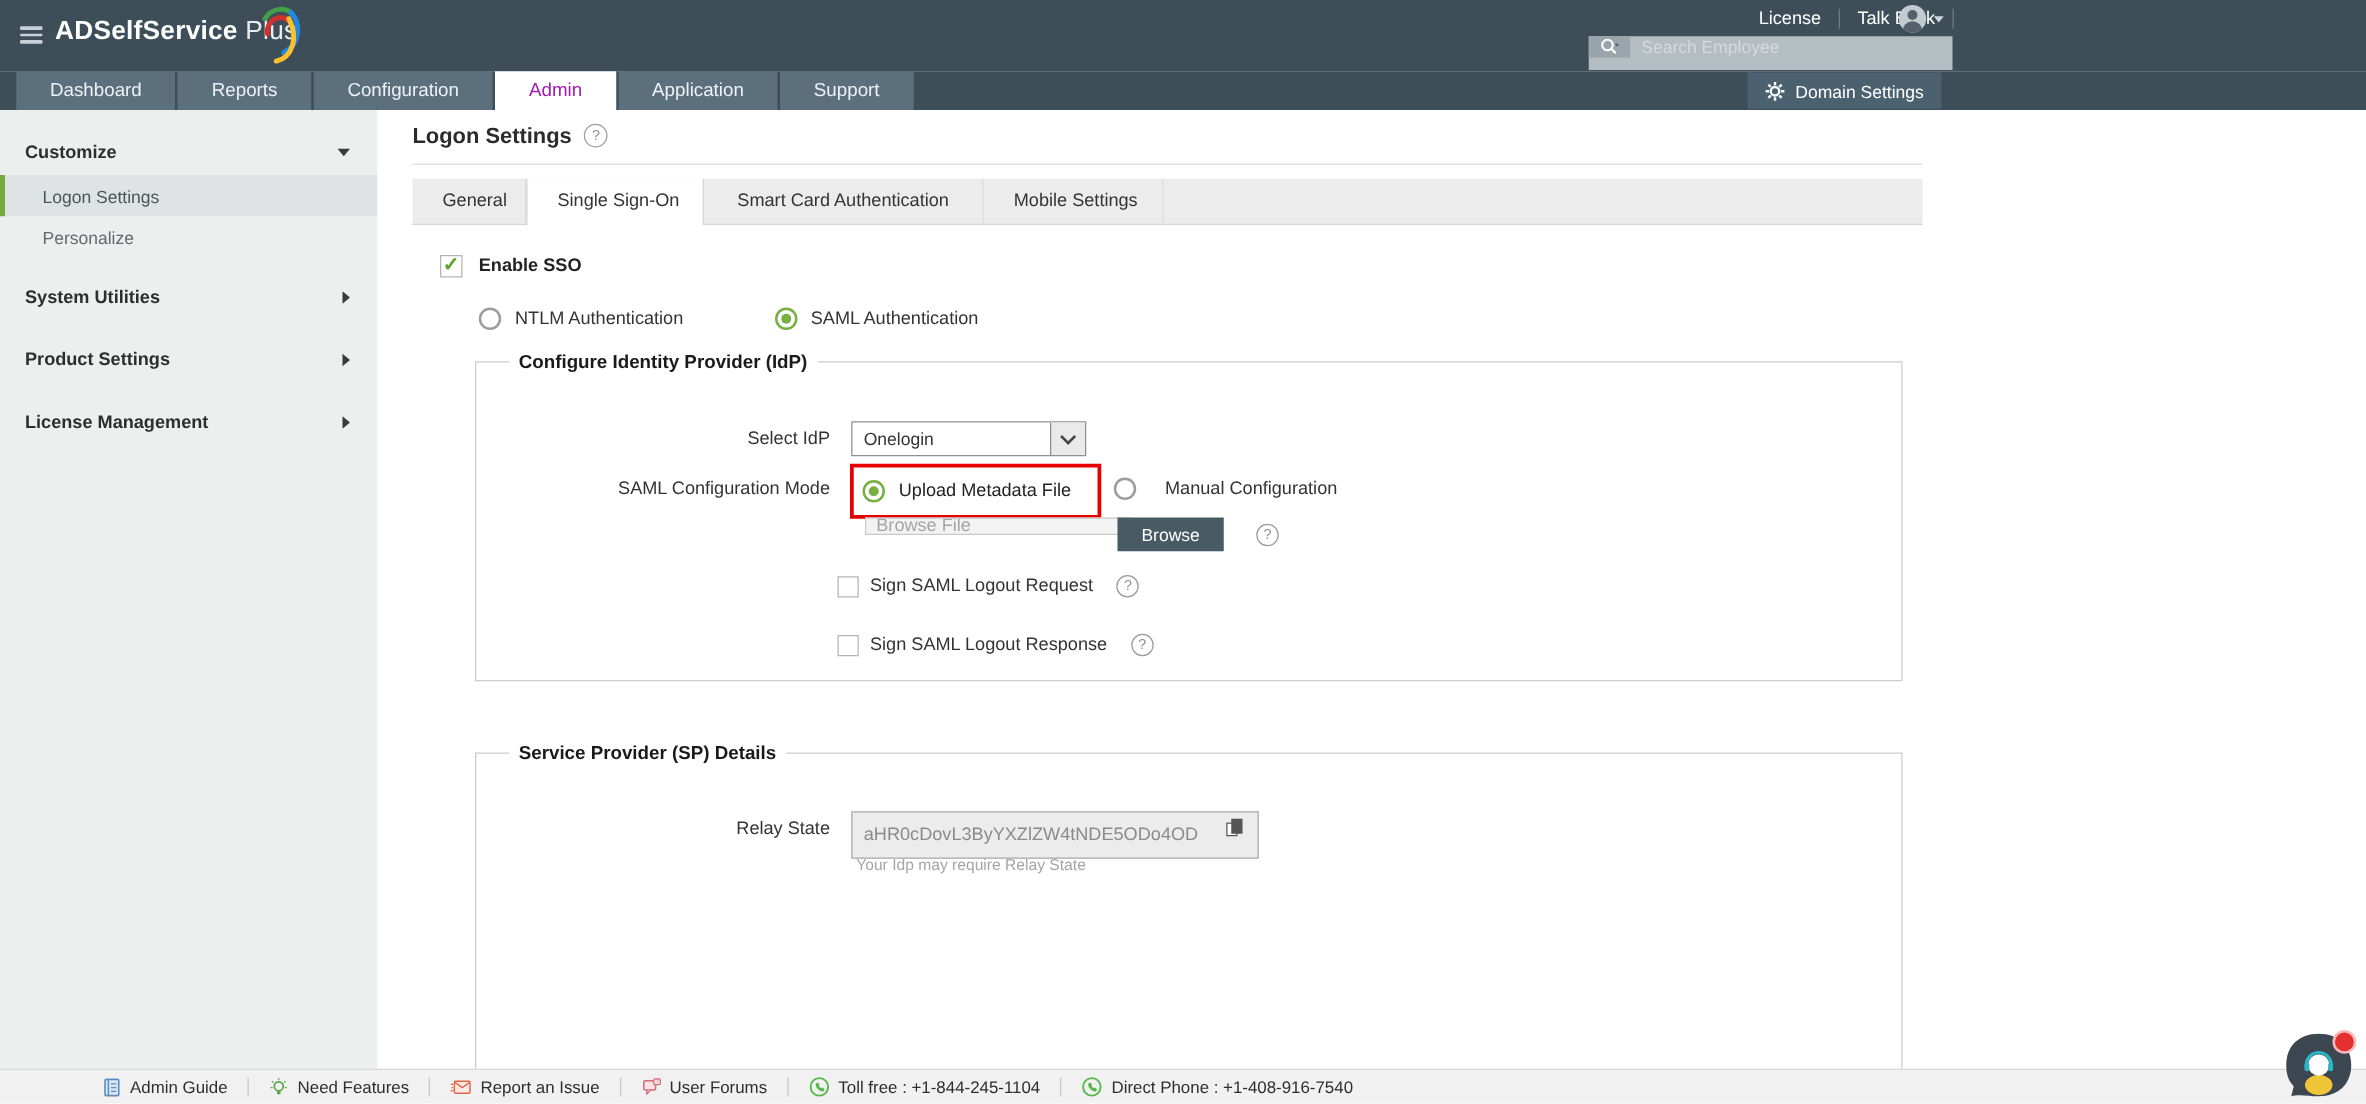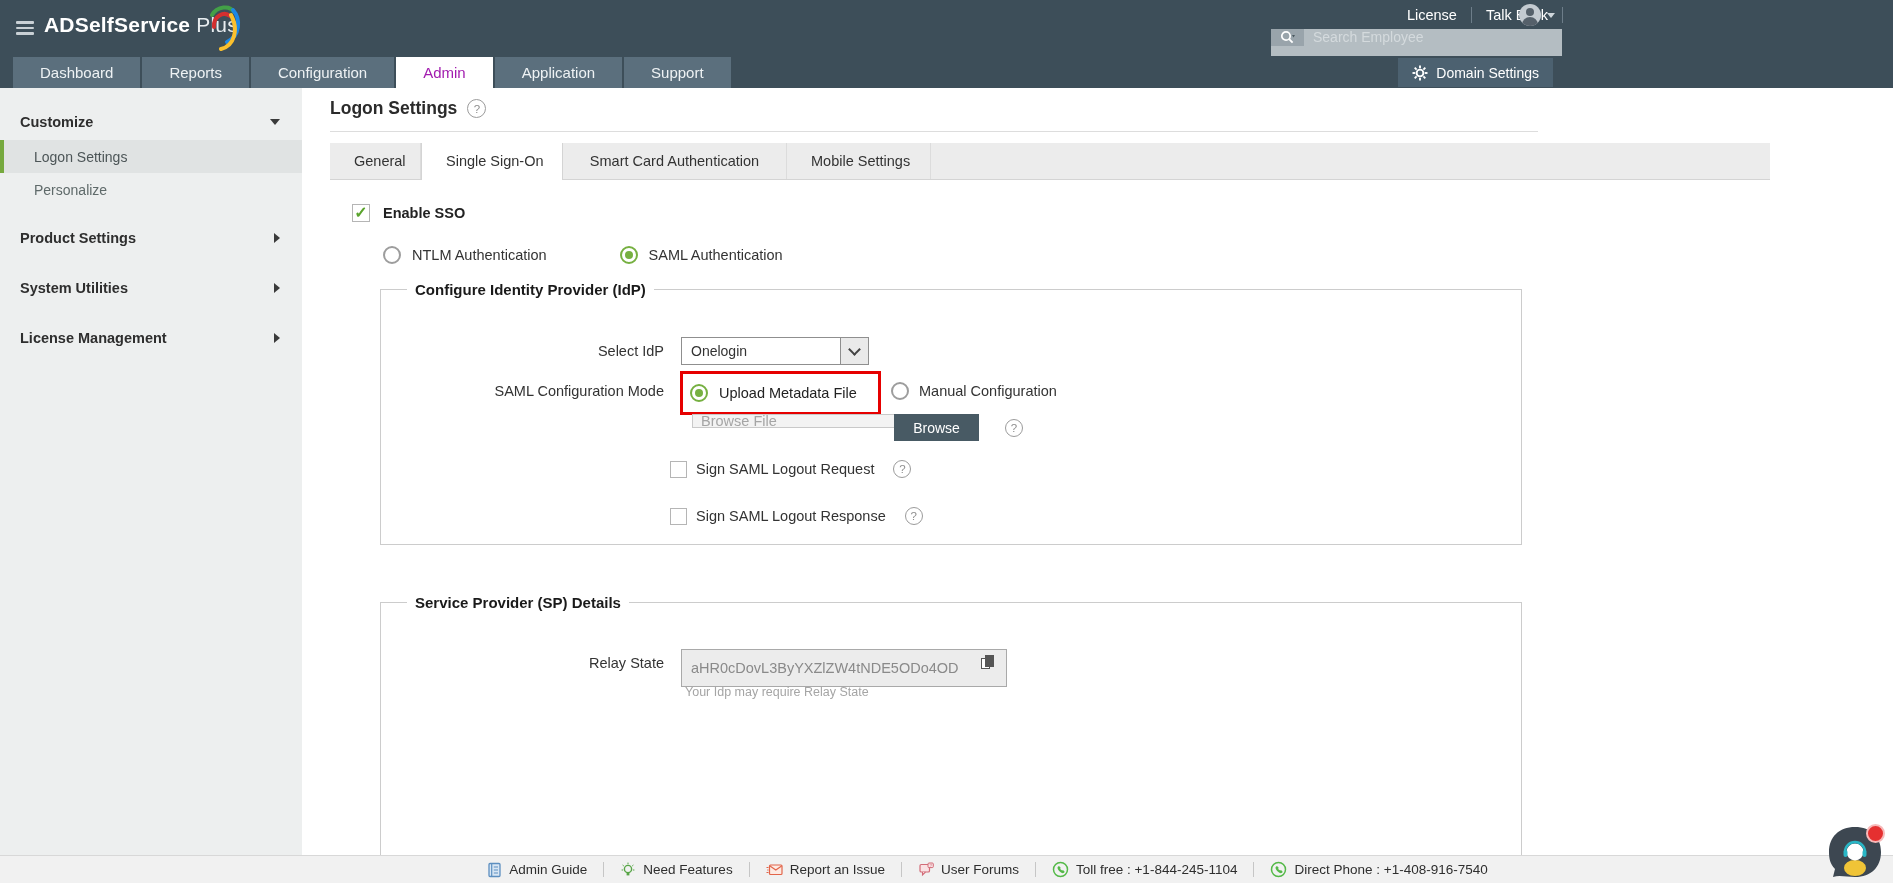--- a/index.html
+++ b/index.html
@@ -41,21 +41,21 @@
   .side-sub{height:33px;display:flex;align-items:center;padding-left:34px;font-size:14px;color:#5f6a6a;cursor:pointer;}
   .side-sub.selected{background:#e0e3e3;border-left:4px solid #76a93e;padding-left:30px;color:#4c5557;}
   .tri-down{width:0;height:0;border-left:5px solid transparent;border-right:5px solid transparent;border-top:6px solid #3a3a3a;position:absolute;right:22px;}
   .tri-right{width:0;height:0;border-top:5px solid transparent;border-bottom:5px solid transparent;border-left:6px solid #3a3a3a;position:absolute;right:22px;}
   
   .main{position:absolute;top:88px;left:302px;width:1591px;height:767px;background:#fff;}
   .page-title-row{position:absolute;left:28px;top:10px;display:flex;align-items:center;}
   .page-title{font-size:17.5px;font-weight:bold;color:#2b2b2b;}
   .help{display:inline-flex;align-items:center;justify-content:center;width:17px;height:17px;border:1px solid #9b9b9b;border-radius:50%;color:#8e8e8e;font-size:11.5px;margin-left:10px;cursor:pointer;background:#fff;flex:0 0 auto;}
   .title-hr{position:absolute;left:28px;top:43px;width:1208px;height:1px;background:#ddd;}
-  .tabstrip{position:absolute;left:28px;top:55px;width:1440px;height:36px;background:#ececec;border-bottom:1px solid #d4d4d4;display:flex;box-sizing:content-box;}
+  .tabstrip{position:absolute;left:28px;top:55px;width:1208px;height:36px;background:#ececec;border-bottom:1px solid #d4d4d4;display:flex;box-sizing:content-box;}
   .ctab{font-size:14.5px;color:#333;line-height:36px;text-align:center;cursor:pointer;border-right:1px solid #dcdcdc;padding:0 24px;white-space:nowrap;}
   .ctab.active{background:#fff;border-left:1px solid #d4d4d4;border-right:1px solid #d4d4d4;height:37px;font-weight:normal;}
   
   .cb{width:18px;height:18px;background:#fff;border:1px solid #b5b5b5;box-sizing:border-box;display:inline-flex;align-items:center;justify-content:center;cursor:pointer;flex:0 0 auto;}
   .cb .tick{color:#5aa42c;font-size:16px;font-weight:bold;line-height:1;}
   .radio{width:18px;height:18px;border-radius:50%;box-sizing:border-box;background:#fff;border:2px solid #9d9d9d;display:inline-flex;align-items:center;justify-content:center;cursor:pointer;flex:0 0 auto;}
   .radio.sel{border:2px solid #76b041;}
   .radio.sel .dot{width:8px;height:8px;border-radius:50%;background:#76b041;}
   .enable-row{position:absolute;left:50px;top:116px;display:flex;align-items:center;}
   .enable-row .lbl{font-size:14.5px;font-weight:bold;color:#222;margin-left:13px;}
@@ -67,34 +67,34 @@
   .fs-idp{top:193px;height:262px;}
   .fs-sp{top:506px;height:280px;border-bottom:none;}
   .frow-label{position:absolute;left:0;width:283px;text-align:right;font-size:14.5px;color:#333;}
   .select{position:absolute;left:300px;width:188px;height:28px;border:1px solid #8f8f8f;background:#fff;display:flex;align-items:center;box-sizing:border-box;cursor:pointer;}
   .select .val{flex:1;font-size:14px;color:#333;padding-left:9px;}
   .sel-caret{width:27px;align-self:stretch;background:#eaeaea;border-left:1px solid #8f8f8f;display:flex;align-items:center;justify-content:center;}
   .chev{width:7px;height:7px;border-right:2px solid #444;border-bottom:2px solid #444;transform:rotate(45deg);margin-top:-3px;}
   .redbox{position:absolute;left:299px;width:188px;height:38px;border:3px solid #e60000;display:flex;align-items:center;padding-left:7px;box-sizing:content-box;background:#fff;}
   .redbox .lbl{font-size:14.5px;color:#222;margin-left:11px;white-space:nowrap;}
   .manual-opt{position:absolute;left:510px;display:flex;align-items:center;font-size:14.5px;color:#333;}
-  .manual-opt .lbl{margin-left:10px;}
+  .manual-opt .lbl{margin-left:23px;}
   .browse-input{position:absolute;left:301px;width:212px;height:14px;border:1px solid #c9c9c9;background:#f3f3f3;box-sizing:border-box;color:#b91c1c;font-size:14.5px;padding:0 8px;font-family:"Liberation Sans",sans-serif;outline:none;margin-left:10px;}
   .browse-input::placeholder{color:#a5a5a5;}
   .browse-btn{position:absolute;left:513px;width:85px;height:27px;background:#485a64;color:#fff;font-size:14px;border:none;cursor:pointer;font-family:"Liberation Sans",sans-serif;}
   .sign-row{position:absolute;left:289px;display:flex;align-items:center;font-size:14.5px;color:#333;}
   .sign-row .cb{width:17px;height:17px;}
   .sign-row .lbl{margin-left:9px;margin-right:9px;}
   .relay-input{position:absolute;left:300px;width:326px;height:38px;border:1px solid #a9a9a9;background:#ececec;box-sizing:border-box;color:#8a8a8a;font-size:14.5px;padding:0 30px 0 9px;font-family:"Liberation Sans",sans-serif;outline:none;}
   .copy-ic{position:absolute;left:600px;width:14px;height:16px;cursor:pointer;}
   .copy-back{position:absolute;left:0;top:3px;width:9px;height:11px;border:1.5px solid #555;background:#fff;box-sizing:border-box;}
   .copy-front{position:absolute;left:4px;top:0;width:9px;height:12px;background:#555;}
   .relay-hint{position:absolute;left:304px;font-size:12.5px;color:#a5a5a5;}
   
-  .footer{position:absolute;left:0;top:855px;width:1893px;height:28px;background:#f1f1f1;border-top:1px solid #d8d8d8;display:flex;align-items:center;padding-left:82px;box-sizing:border-box;font-size:13.5px;color:#2e2e2e;z-index:5;justify-content:center;}
+  .footer{position:absolute;left:0;top:855px;width:1893px;height:28px;background:#f1f1f1;border-top:1px solid #d8d8d8;display:flex;align-items:center;padding-left:82px;box-sizing:border-box;font-size:13.5px;color:#2e2e2e;z-index:5;}
   .f-item{display:flex;align-items:center;cursor:pointer;white-space:nowrap;}
   .f-item svg{margin-right:7px;}
   .f-sep{width:1px;height:15px;background:#c6c6c6;margin:0 16px;}
   
   .chat-widget{position:absolute;right:8px;bottom:1px;width:60px;height:58px;z-index:9;cursor:pointer;}
   .chat-dot{position:absolute;right:0px;top:0px;width:15px;height:15px;border-radius:50%;background:#e53030;border:2px solid #f7b9b9;z-index:2;}
 </style>
 </head>
 <body>
 
@@ -169,25 +169,25 @@
     <span>Customize</span>
     <span class="tri-down"></span>
   </div>
   <div class="side-sub selected">
     <span>Logon Settings</span>
   </div>
   <div class="side-sub">
     <span>Personalize</span>
   </div>
   <div class="side-section">
+    <span>System Utilities</span>
+    <span class="tri-right"></span>
+  </div>
+  <div class="side-section">
     <span>Product Settings</span>
-    <span class="tri-right"></span>
-  </div>
-  <div class="side-section">
-    <span>System Utilities</span>
     <span class="tri-right"></span>
   </div>
   <div class="side-section">
     <span>License Management</span>
     <span class="tri-right"></span>
   </div>
 </div>
 
 <div class="main">
   <div class="page-title-row">

